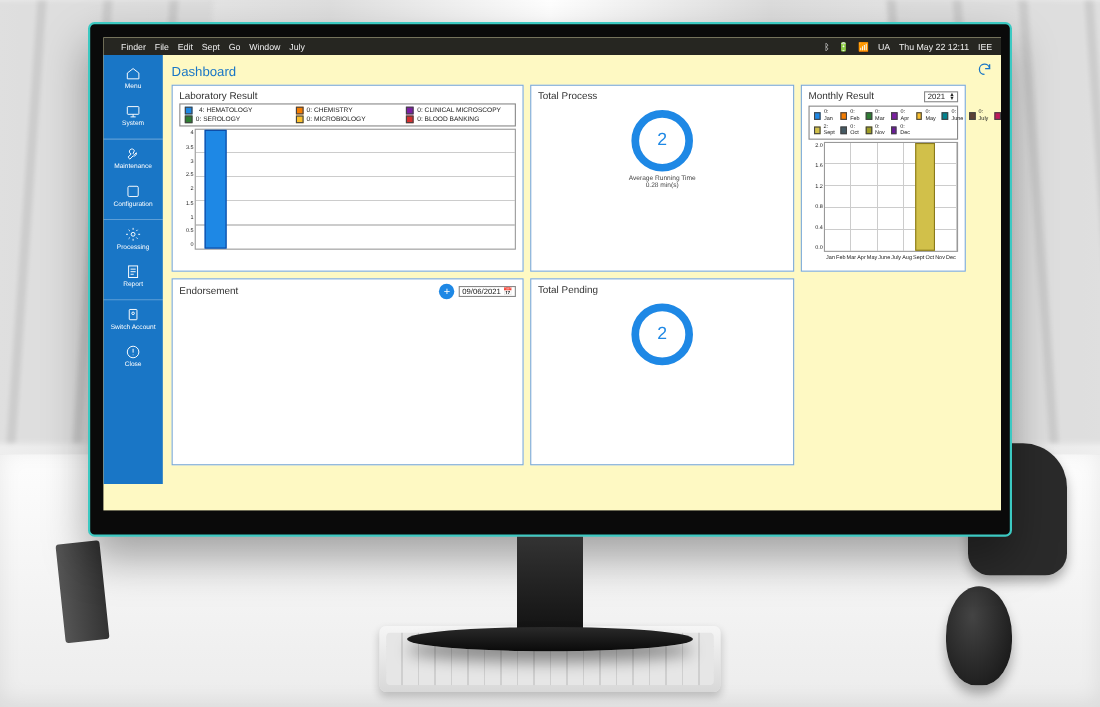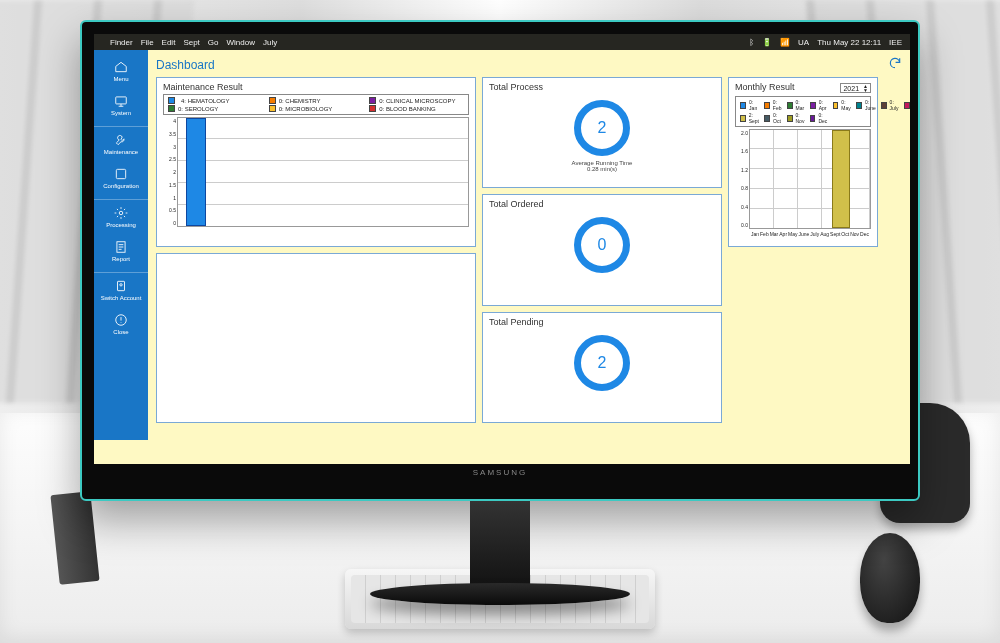--- a/index.html
+++ b/index.html
@@ -174,21 +174,21 @@
               <svg width="14" height="14" viewBox="0 0 24 24" fill="none" stroke="#1976c6" stroke-width="2">
                   <path d="M20 11A8 8 0 1 0 12 20"></path>
                   <path d="M20 4v7h-7"></path>
                 </svg>
             </span>
           </div>
 
           <div class="grid">
 
             <div class="panel">
-              <div class="panel-title">Maintenance Result</div>
+              <div class="panel-title">Laboratory Result</div>
               <div class="legend-box">
                 <div class="leg-item">
                     <span class="swatch" style="background:#1e88e5"></span>
                     <span></span>
                     <span><span>4</span>: <span>HEMATOLOGY</span></span>
                   </div>
                 <div class="leg-item">
                     <span class="swatch" style="background:#f57c00"></span>
                     <span><span>0</span>: <span>CHEMISTRY</span></span>
                   </div>
@@ -226,24 +226,20 @@
                 </div>
               </div>
             </div>
 
 
             <div class="panel-right">
               <div class="rpanel">
                 <div class="panel-title" style="align-self:flex-start">Total Process</div>
                 <div class="donut">2</div>
                 <div class="sub"><span>Average Running Time</span><br><span>0.28 min(s)</span></div>
-              </div>
-              <div class="rpanel">
-                <div class="panel-title" style="align-self:flex-start">Total Ordered</div>
-                <div class="donut">0</div>
               </div>
               <div class="rpanel">
                 <div class="panel-title" style="align-self:flex-start">Total Pending</div>
                 <div class="donut">2</div>
               </div>
             </div>
 
             <div class="panel">
               <div class="monthly-header">
                 <div class="panel-title">Monthly Result</div>
@@ -325,25 +321,34 @@
                     <span>Aug</span>
                     <span>Sept</span>
                     <span>Oct</span>
                     <span>Nov</span>
                     <span>Dec</span>
                 </div>
               </div>
             </div>
 
             <div class="panel">
+              <div class="endorse-header">
+                <div class="panel-title">Endorsement</div>
+                <div style="display:flex; gap:4px; align-items:center;">
+                  <div class="plus-btn">+</div>
+                  <div class="date-input">
+                    <span>09/06/2021</span>
+                    <span>📅</span>
+                  </div>
+                </div>
+              </div>
               <div class="endorse-body"></div>
             </div>
 
           </div>
         </div>
       </div>
 
     </div>
-    <div class="brand">SAMSUNG</div>
   </div>
   <div class="stand-neck"></div>
   <div class="stand-base"></div>
 </div>
 
 </body></html>

